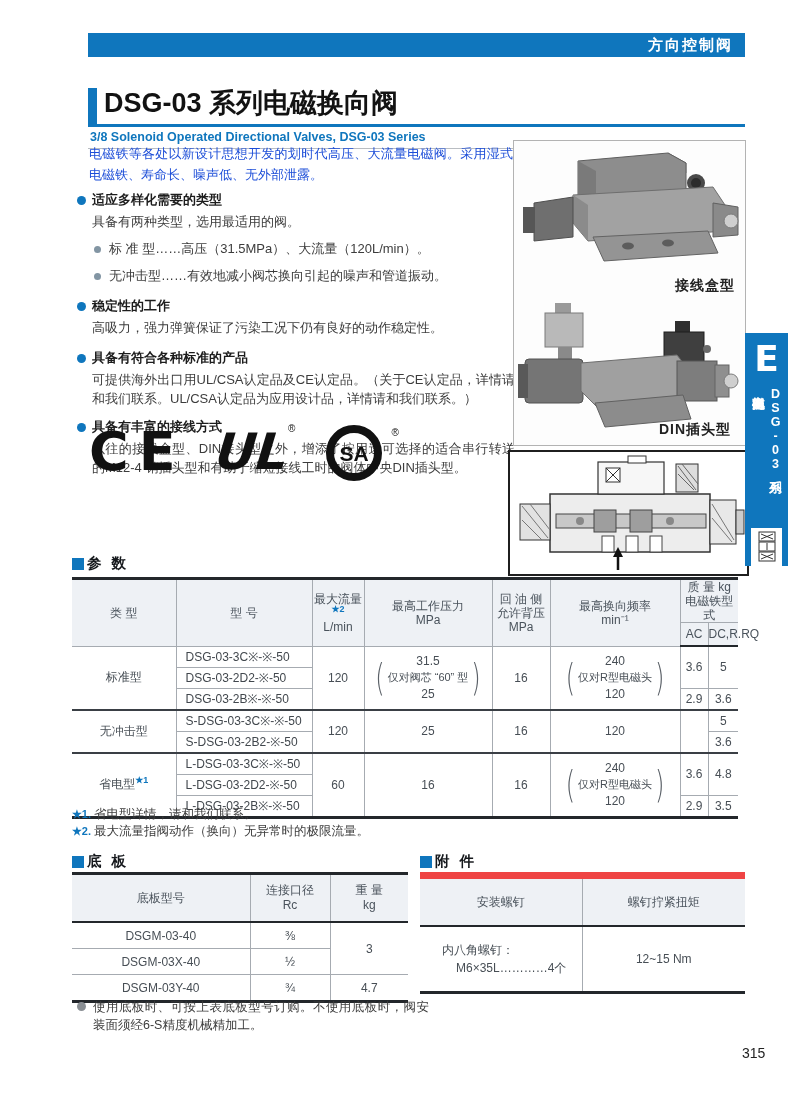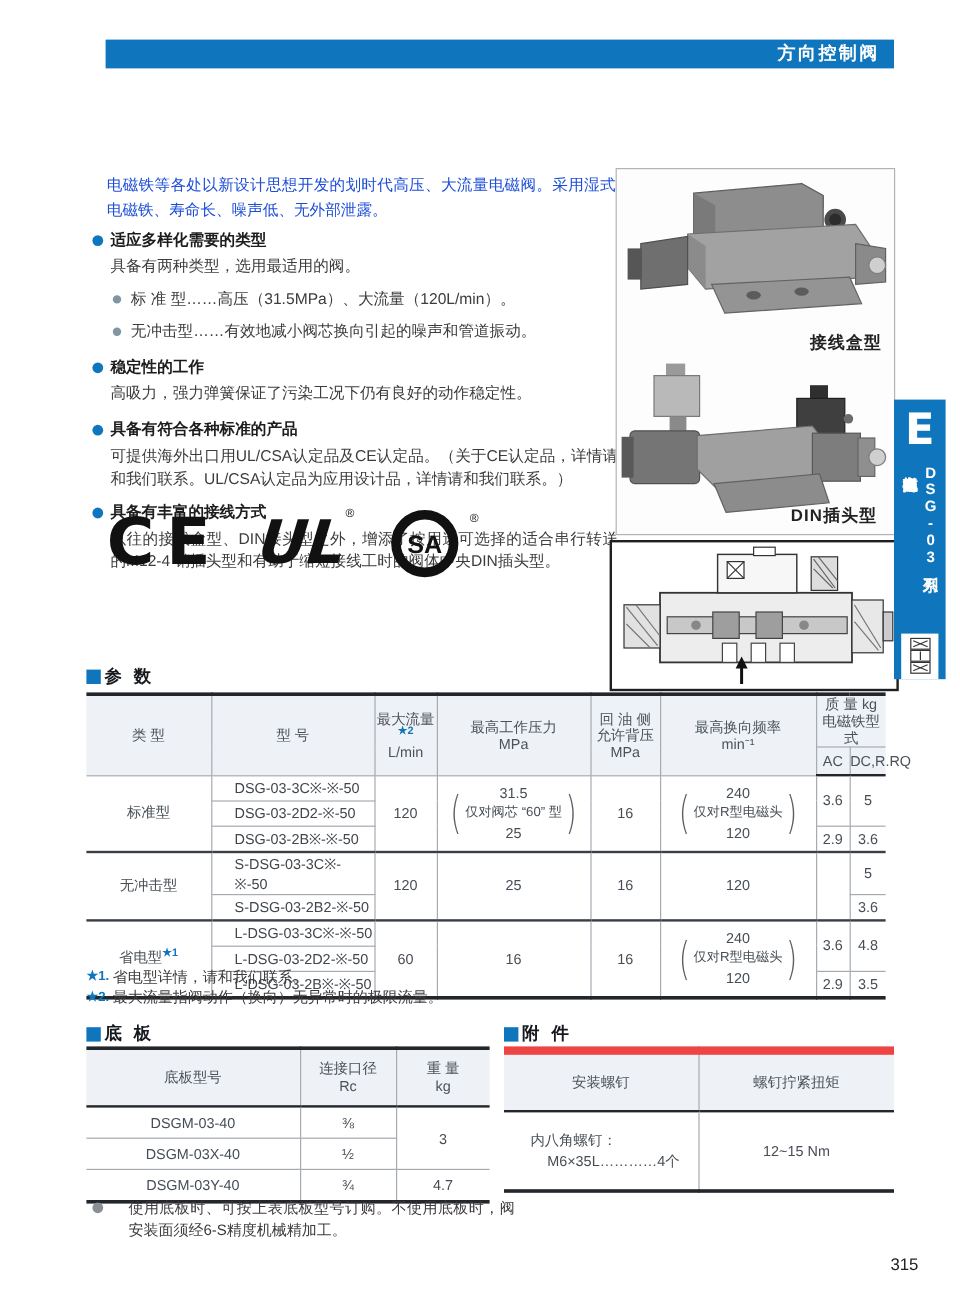--- a/index.html
+++ b/index.html
@@ -73,21 +73,21 @@
   table{border-collapse:collapse;table-layout:fixed;position:absolute;color:#474e55;}
   th,td{border:1px solid #a6abb1;font-size:12px;text-align:center;vertical-align:middle;
         padding:0;font-weight:normal;}
   thead th{background:#eef1f5;color:#4a535c;line-height:14px;}
   tr > *:first-child{border-left:0;} tr > *:last-child{border-right:0;}
 
   .ptable{left:72px;top:577px;width:666px;border-top:3px solid #23272b;border-bottom:3px solid #23272b;}
   .ptable thead tr:first-child th{height:38px;}
   .ptable thead tr.sub th{height:22px;border-bottom:2.5px solid #23272b;}
   .ptable tbody td{height:20px;}
-  .ptable td.mod{text-align:left;padding-left:19px;color:#41474d;}
+  .ptable td.mod{text-align:left;padding-left:9px;color:#41474d;}
   .ptable tbody tr.gs > *{border-top:2px solid #3a3f45;}
   .bstar{color:#0f76bd;font-size:9px;font-weight:bold;vertical-align:super;line-height:0;}
   .stack3{display:flex;flex-direction:column;align-items:center;justify-content:center;line-height:15px;}
   .pwrap{display:flex;align-items:center;}
   .pwrap span{font-size:11px;}
   .pwrap::before{content:"(";}  .pwrap::after{content:")";}
   .pwrap::before,.pwrap::after{font-size:24px;font-weight:300;color:#5a6067;display:inline-block;
        transform:scaleY(1.55);margin:0 3px;font-family:"DejaVu Sans", sans-serif;line-height:18px;}
 
   
@@ -100,40 +100,47 @@
   .btable thead th{height:46px;}
   .btable tbody td{height:25px;}
   .btable thead th div{line-height:15px;}
   .atable{left:420px;top:872px;width:325px;border-top:7px solid #ef4444;border-bottom:3px solid #23272b;}
   .atable thead th{height:46px;}
   .atable tbody td{height:64px;}
   .atable td.screws{text-align:left;padding-left:22px;line-height:18px;}
   .atable td.screws .ind{margin-left:14px;}
   .bt-line{border-bottom:2.5px solid #23272b !important;}
 
-  .bnote{position:absolute;left:77px;top:998px;width:352px;display:flex;gap:21px;
+  .bnote{position:absolute;left:77px;top:998px;width:352px;display:flex;gap:7px;
          font-size:12.5px;line-height:18px;color:#3c3c3c;text-align:justify;}
   .gdot{width:9px;height:9px;border-radius:50%;background:#8a8f94;flex:0 0 9px;margin-top:4px;}
 
   
   .footer{position:absolute;left:72px;top:1044px;width:660px;height:18px;display:flex;
           align-items:center;}
   .fline{flex:1;height:3px;background:#0f76bd;}
   .ftitle{margin:0 8px;font-size:15px;font-weight:bold;color:#121212;white-space:nowrap;}
   .pagenum{position:absolute;left:742px;top:1045px;font-size:14px;color:#222;}
 </style>
 </head>
 <body>
 
 <div class="page">
 
   <div class="top-bar">
     <span>方向控制阀</span>
   </div>
 
+  <div class="title-block">
+    <div class="accent"></div>
+    <h1>DSG-03 系列电磁换向阀</h1>
+    <div class="blue-rule"></div>
+    <div class="subtitle">3/8 Solenoid Operated Directional Valves, DSG-03 Series</div>
+    <div class="gray-rule"></div>
+  </div>
 
   <p class="intro">电磁铁等各处以新设计思想开发的划时代高压、大流量电磁阀。采用湿式电磁铁、寿命长、噪声低、无外部泄露。</p>
 
   <div class="features">
     <div class="feat-title">
       <span class="bdot"></span>
       <span>适应多样化需要的类型</span>
     </div>
     <div class="feat-body">具备有两种类型，选用最适用的阀。</div>
     <div class="subitem">

